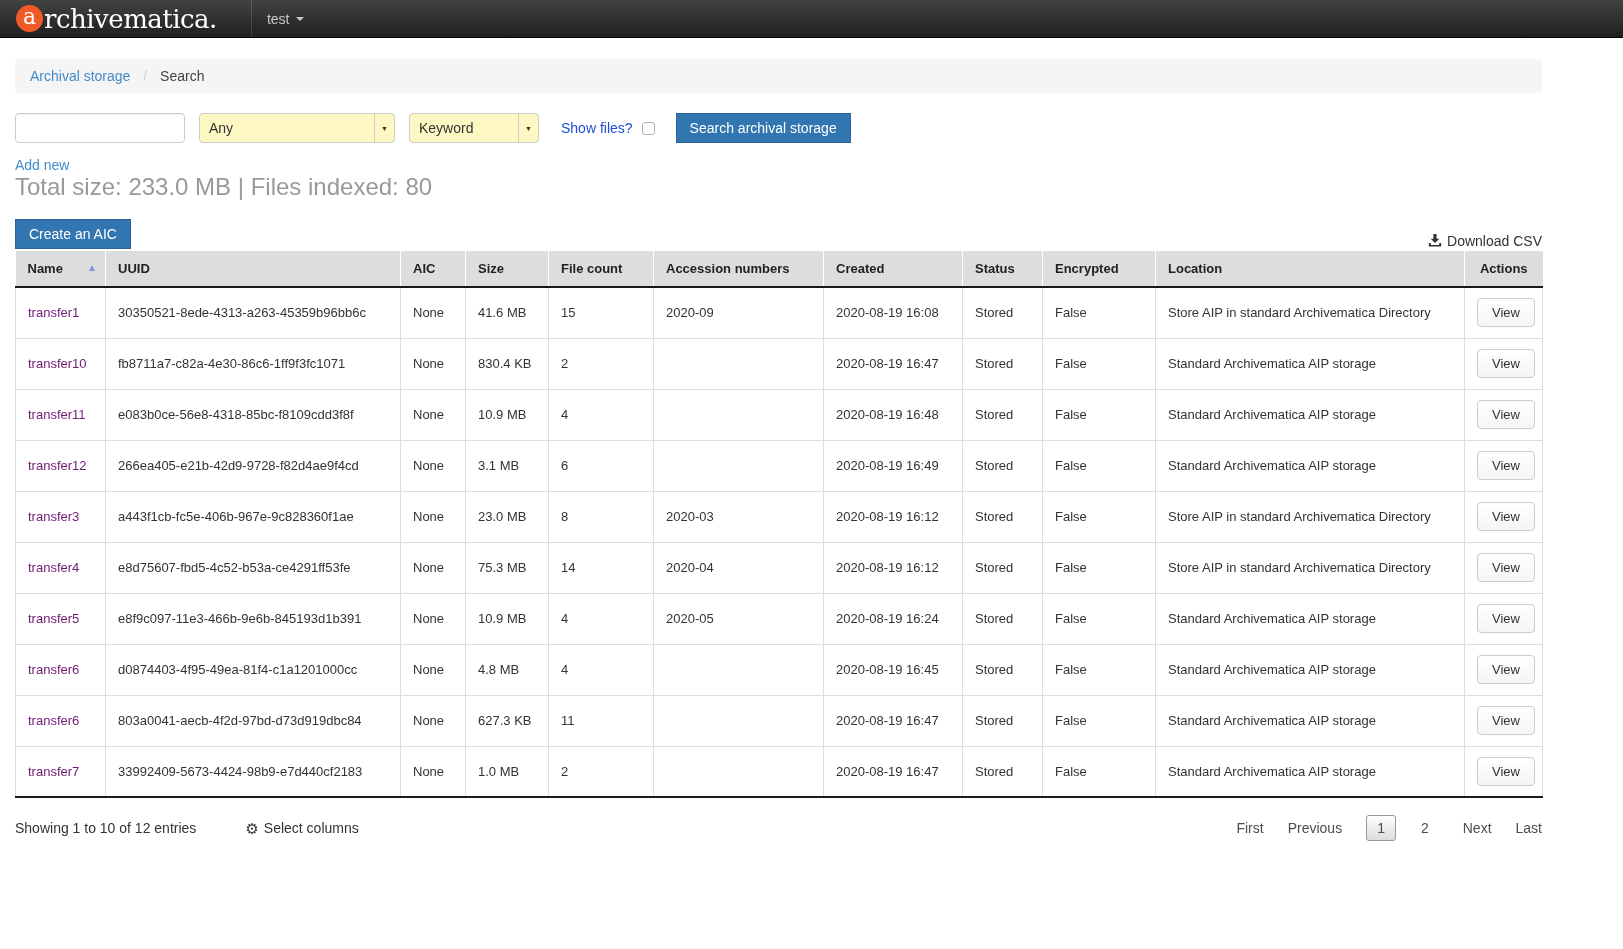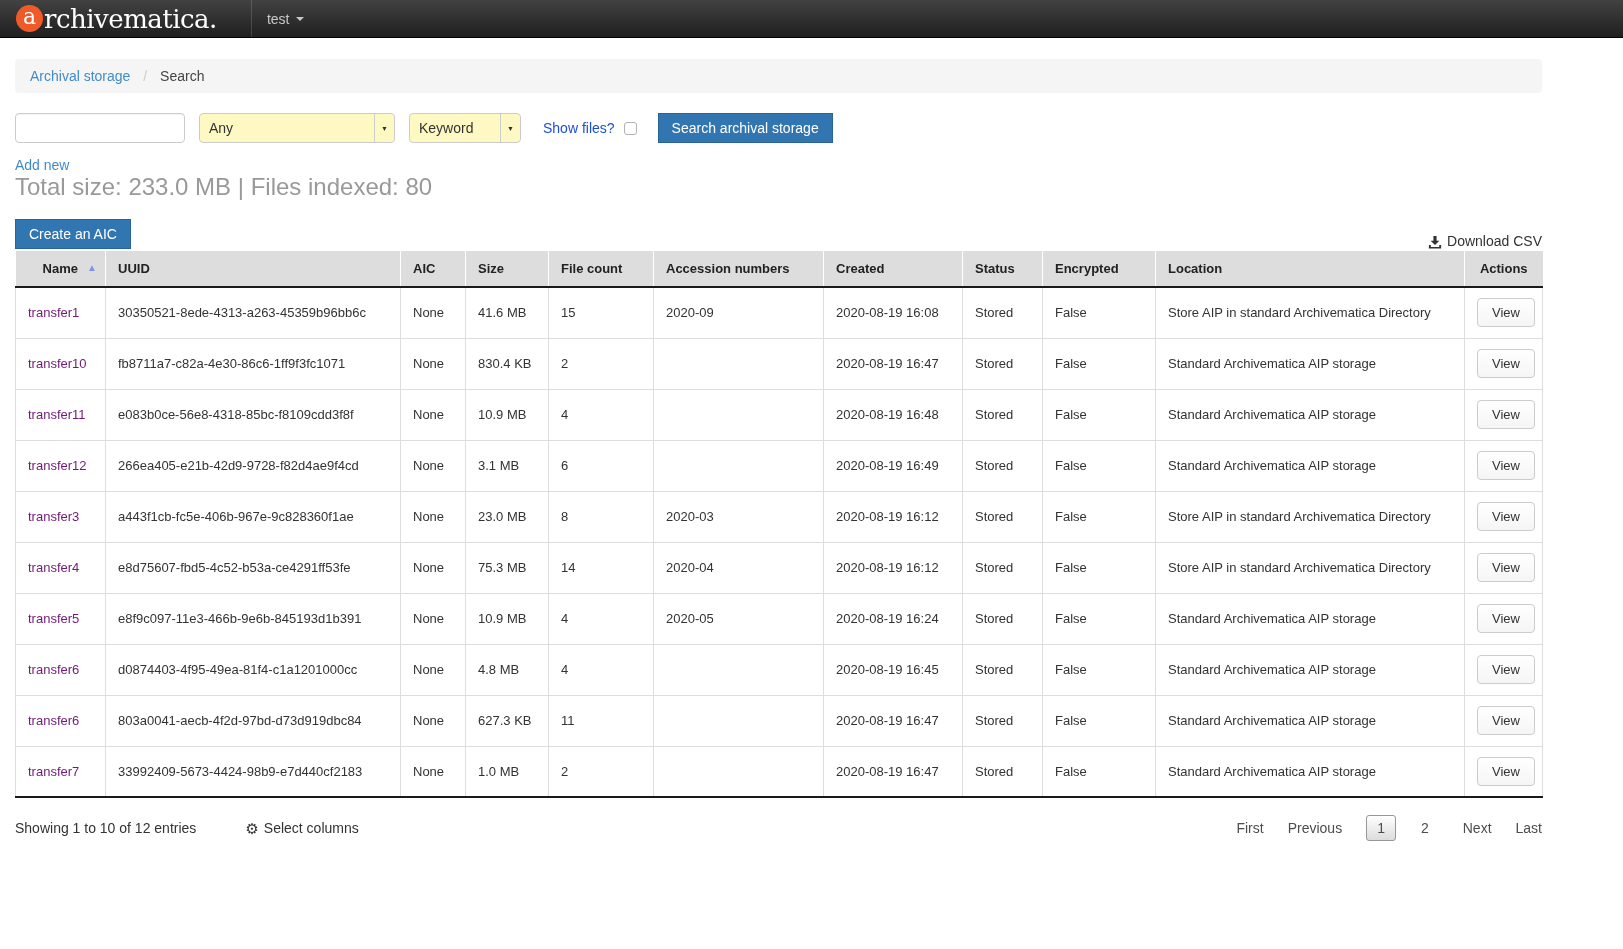--- a/index.html
+++ b/index.html
@@ -93,32 +93,32 @@
     letter-spacing:-0.5px;
   }
   .summary { font-size:24px; color:#999; }
 
   
   .actions-row {
     display:flex; justify-content:space-between; align-items:flex-end;
     margin-top:18px; margin-bottom:2px;
   }
   .download-csv {
-    color:#333; font-size:14px; display:flex; align-items:flex-end; gap:5px;
+    color:#333; font-size:14px; display:flex; align-items:flex-start; gap:5px;
     text-decoration:none; cursor:pointer;
   }
 
   
   table { border-collapse:collapse; width:100%; table-layout:fixed; font-size:13px; }
   thead th {
     background:#ddd; text-align:left; font-weight:bold; font-size:13px; color:#222;
     padding:10px 12px; border-bottom:2px solid #1a1a1a; border-left:1px solid #fff;
     position:relative; cursor:pointer; white-space:nowrap;
   }
-  thead th:first-child { border-left:none;text-align:center; }
+  thead th:first-child { border-left:none; }
   thead th.center { text-align:center; }
   .sort-icon { color:#8191e3; font-size:10px; position:absolute; right:8px; top:11px; }
   tbody td {
     border:1px solid #ddd; padding:0 12px; height:51px; vertical-align:middle;
     overflow:hidden; white-space:nowrap; color:#333; background:#fff;
   }
   tbody tr:last-child td { border-bottom:2px solid #1a1a1a; }
   .row-link { color:#701a75; text-decoration:none; cursor:pointer; }
   .actions-cell { text-align:center; }
   .view-btn {
@@ -160,21 +160,21 @@
     <span class="bc-sep">/</span>
     <span class="bc-current">Search</span>
   </div>
 
   <div class="search-row">
     <input class="search-input" value="" style="">
     <div class="select" style="width:196px">
       <span>Any</span>
       <span class="sel-arrow">▼</span>
     </div>
-    <div class="select" style="width:112px">
+    <div class="select" style="width:130px">
       <span>Keyword</span>
       <span class="sel-arrow">▼</span>
     </div>
     <span class="show-files">Show files?</span>
     <span class="checkbox"></span>
     <button class="btn-primary">Search archival storage</button>
   </div>
   <a class="add-new">Add new</a>
 
   <div class="summary">Total size: 233.0 MB | Files indexed: 80</div>

